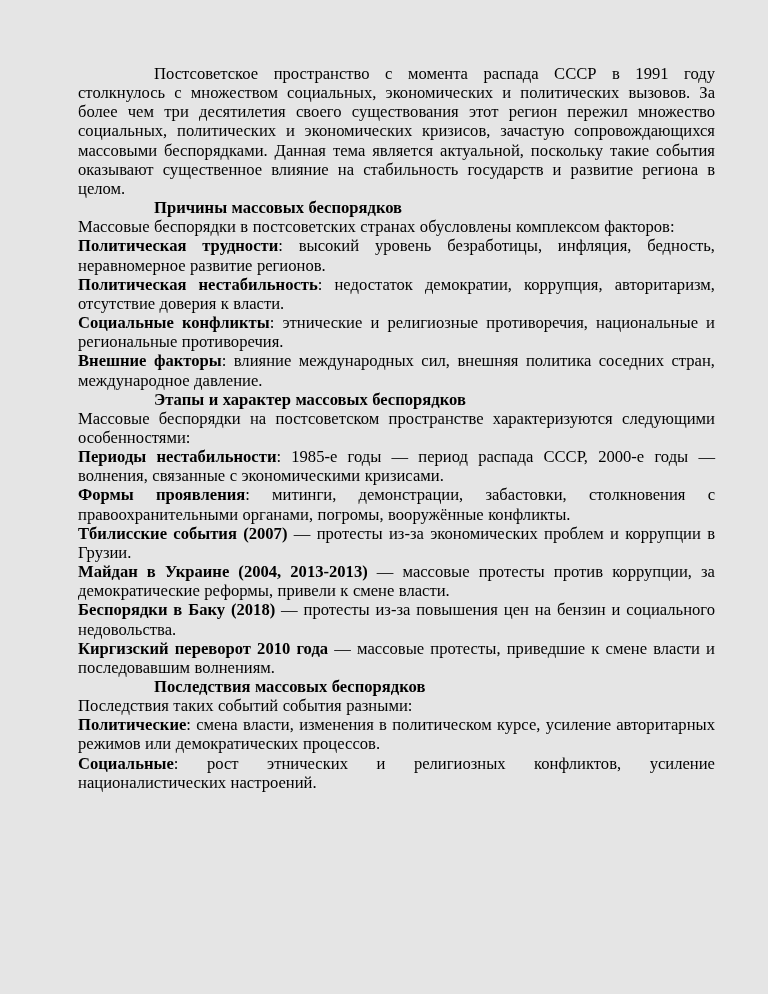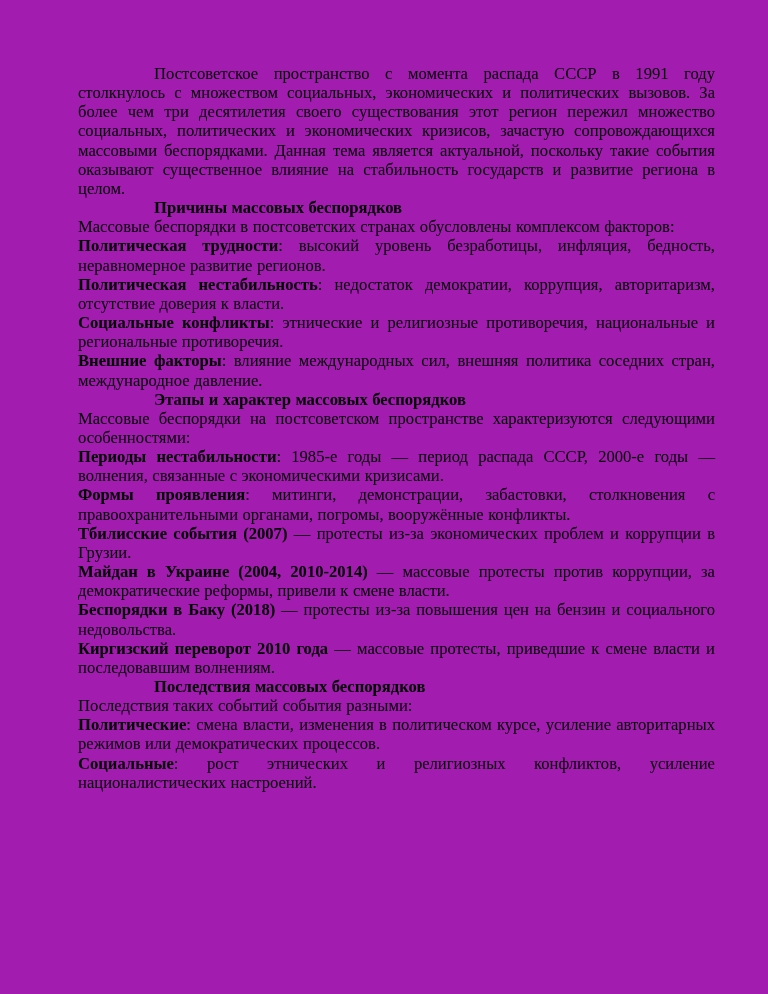--- a/index.html
+++ b/index.html
@@ -4,21 +4,21 @@
 <style>
   html, body {
     margin: 0;
     padding: 0;
     background: #ffffff;
   }
   .page {
     position: relative;
     width: 768px;
     height: 994px;
-    background: #a21caf;
+    background: #e5e5e5;
     overflow: hidden;
     font-family: "Liberation Serif", "DejaVu Serif", serif;
     color: #000000;
   }
   .content {
     position: absolute;
     left: 78px;
     top: 64px;
     width: 637px;
     font-size: 16.6px;
@@ -59,21 +59,21 @@
       <p class="para-plain">Массовые беспорядки в постсоветских странах обусловлены комплексом факторов:</p>
       <p class="para-lead"><span class="lead">Политическая трудности</span><span class="rest">: высокий уровень безработицы, инфляция, бедность, неравномерное развитие регионов.</span></p>
       <p class="para-lead"><span class="lead">Политическая нестабильность</span><span class="rest">: недостаток демократии, коррупция, авторитаризм, отсутствие доверия к власти.</span></p>
       <p class="para-lead"><span class="lead">Социальные конфликты</span><span class="rest">: этнические и религиозные противоречия, национальные и региональные противоречия.</span></p>
       <p class="para-lead"><span class="lead">Внешние факторы</span><span class="rest">: влияние международных сил, внешняя политика соседних стран, международное давление.</span></p>
       <p class="para-heading"><span>Этапы и характер массовых беспорядков</span></p>
       <p class="para-plain">Массовые беспорядки на постсоветском пространстве характеризуются следующими особенностями:</p>
       <p class="para-lead"><span class="lead">Периоды нестабильности</span><span class="rest">: 1985-е годы — период распада СССР, 2000-е годы — волнения, связанные с экономическими кризисами.</span></p>
       <p class="para-lead"><span class="lead">Формы проявления</span><span class="rest">: митинги, демонстрации, забастовки, столкновения с правоохранительными органами, погромы, вооружённые конфликты.</span></p>
       <p class="para-lead"><span class="lead">Тбилисские события (2007)</span><span class="rest"> — протесты из-за экономических проблем и коррупции в Грузии.</span></p>
-      <p class="para-lead"><span class="lead">Майдан в Украине (2004, 2010-2014)</span><span class="rest"> — массовые протесты против коррупции, за демократические реформы, привели к смене власти.</span></p>
+      <p class="para-lead"><span class="lead">Майдан в Украине (2004, 2013-2013)</span><span class="rest"> — массовые протесты против коррупции, за демократические реформы, привели к смене власти.</span></p>
       <p class="para-lead"><span class="lead">Беспорядки в Баку (2018)</span><span class="rest"> — протесты из-за повышения цен на бензин и социального недовольства.</span></p>
       <p class="para-lead"><span class="lead">Киргизский переворот 2010 года</span><span class="rest"> — массовые протесты, приведшие к смене власти и последовавшим волнениям.</span></p>
       <p class="para-heading"><span>Последствия массовых беспорядков</span></p>
       <p class="para-plain">Последствия таких событий события разными:</p>
       <p class="para-lead"><span class="lead">Политические</span><span class="rest">: смена власти, изменения в политическом курсе, усиление авторитарных режимов или демократических процессов.</span></p>
       <p class="para-lead"><span class="lead">Социальные</span><span class="rest">: рост этнических и религиозных конфликтов, усиление националистических настроений.</span></p>
     </div>
 </div>
 
 </body></html>

